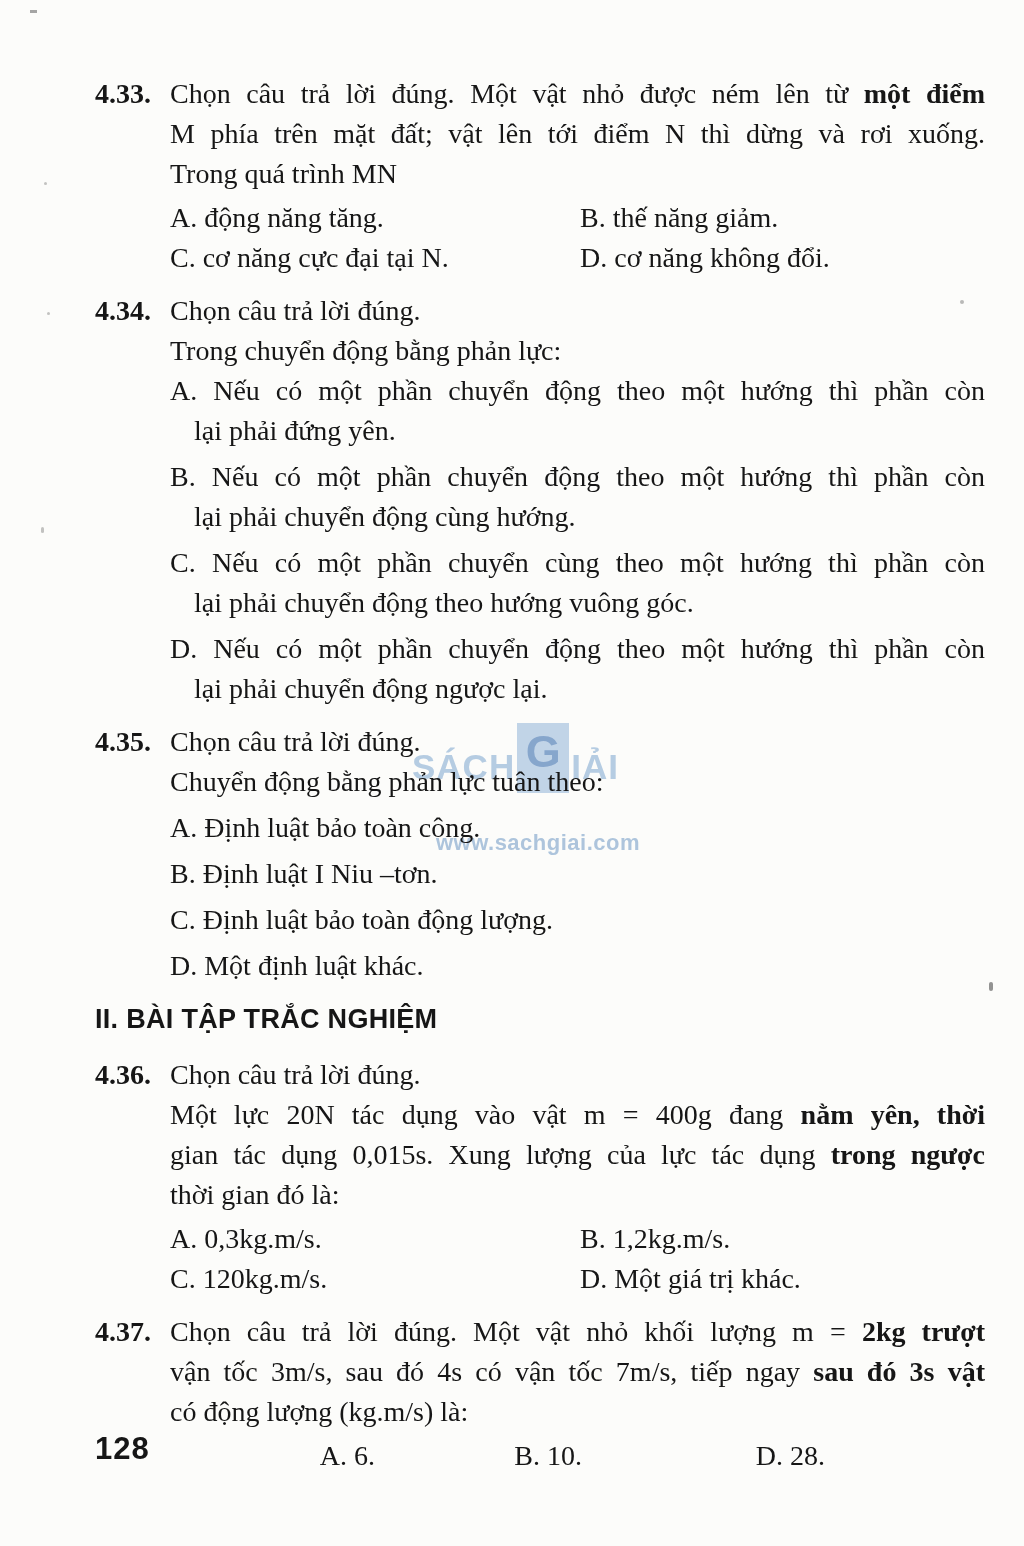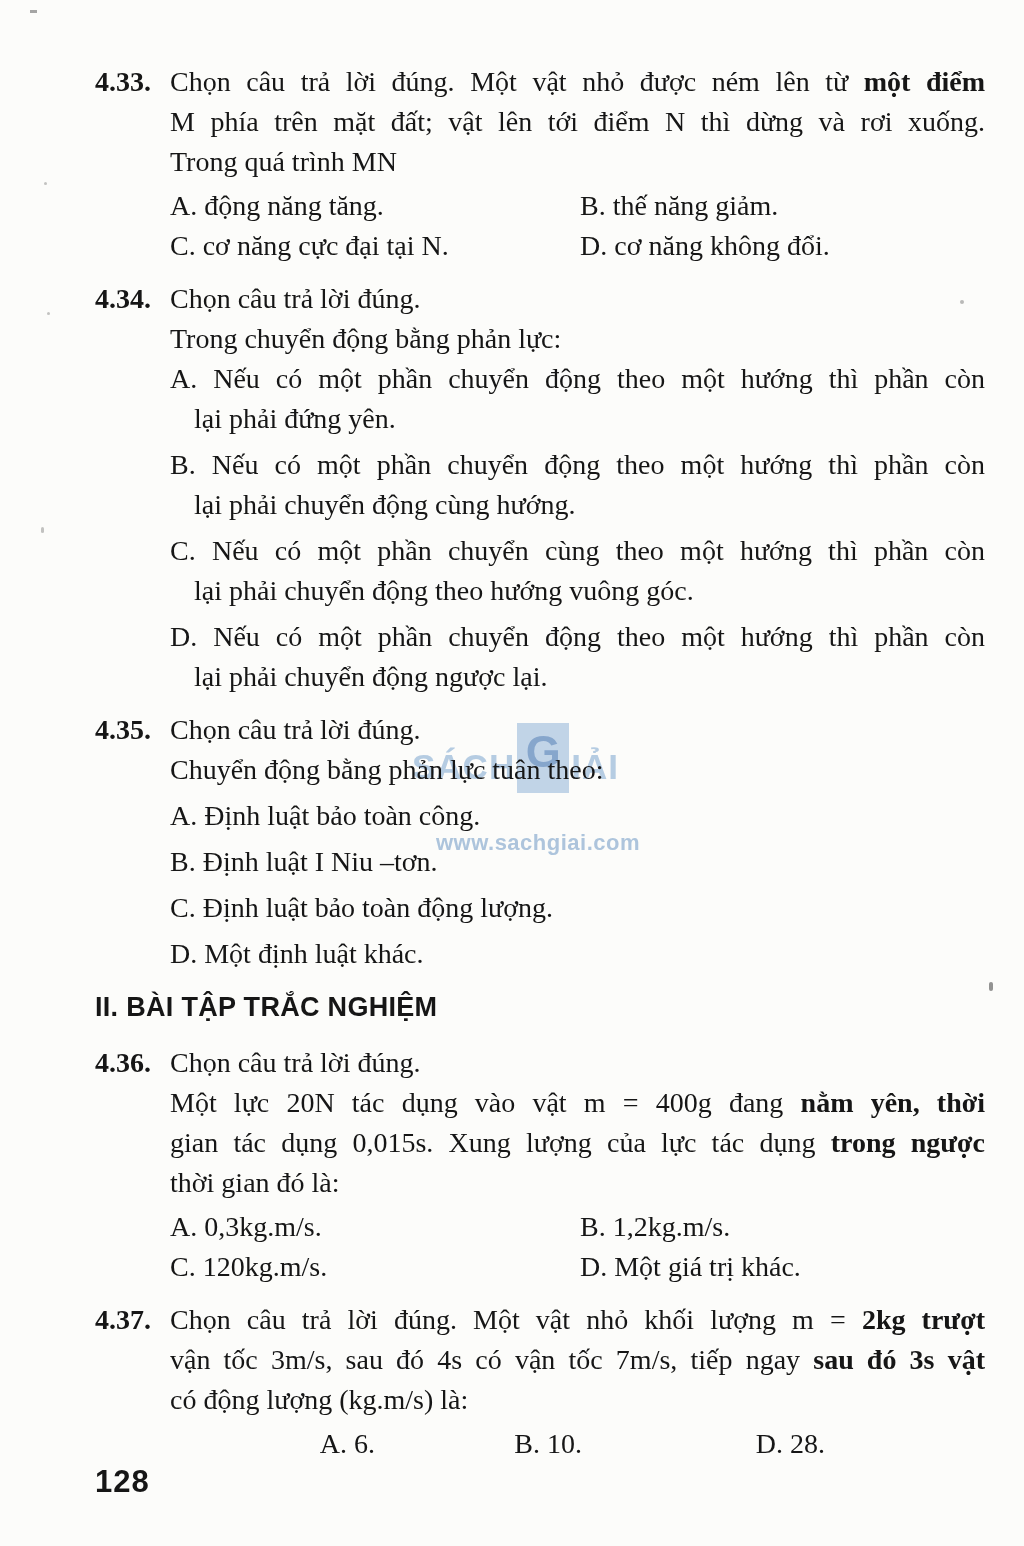--- a/index.html
+++ b/index.html
@@ -6,21 +6,21 @@
   .page {
     position:relative;
     width:1024px; height:1546px;
     margin:0 auto;
     background:#fcfcfa;
     font-family:"Liberation Serif", serif;
     color:#161616;
     overflow:hidden;
   }
   .content {
-    position:absolute; left:95px; top:62px; width:890px;
+    position:absolute; left:95px; top:74px; width:890px;
     z-index:2;
   }
   .q { display:flex; margin-bottom:13px; }
   .qnum {
     flex:none; width:75px;
     font-weight:bold; font-size:28px; line-height:40px;
   }
   .qbody { width:815px; font-size:28px; line-height:40px; }
   .line { min-height:40px; }
   .j { text-align:justify; text-align-last:justify; }
@@ -35,21 +35,21 @@
     display:grid; grid-template-columns:205px 207px 243px auto;
     margin-top:4px;
     text-align:right;
   }
   .section-h {
     font-family:"Liberation Sans", sans-serif;
     font-weight:bold; font-size:27px; line-height:40px;
     margin:4px 0 16px 0; letter-spacing:0.3px;
   }
   .pagenum {
-    position:absolute; left:95px; top:1464px; z-index:2;
+    position:absolute; left:95px; top:1431px; z-index:2;
     font-family:"Liberation Sans", sans-serif;
     font-weight:bold; font-size:31px; letter-spacing:1px;
   }
   
   .wm {
     position:absolute; left:412px; top:723px; z-index:1;
     display:flex; align-items:center; opacity:0.92;
     font-family:"Liberation Sans", sans-serif; font-weight:bold;
   }
   .wm-word {

